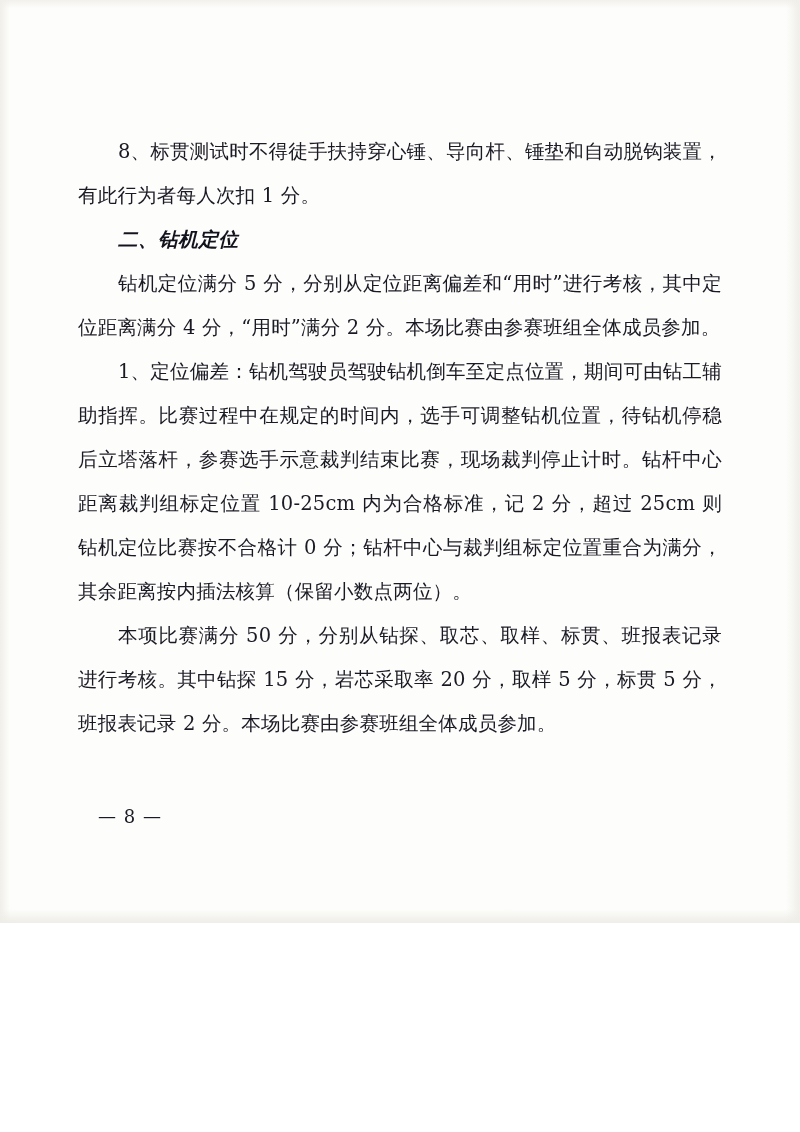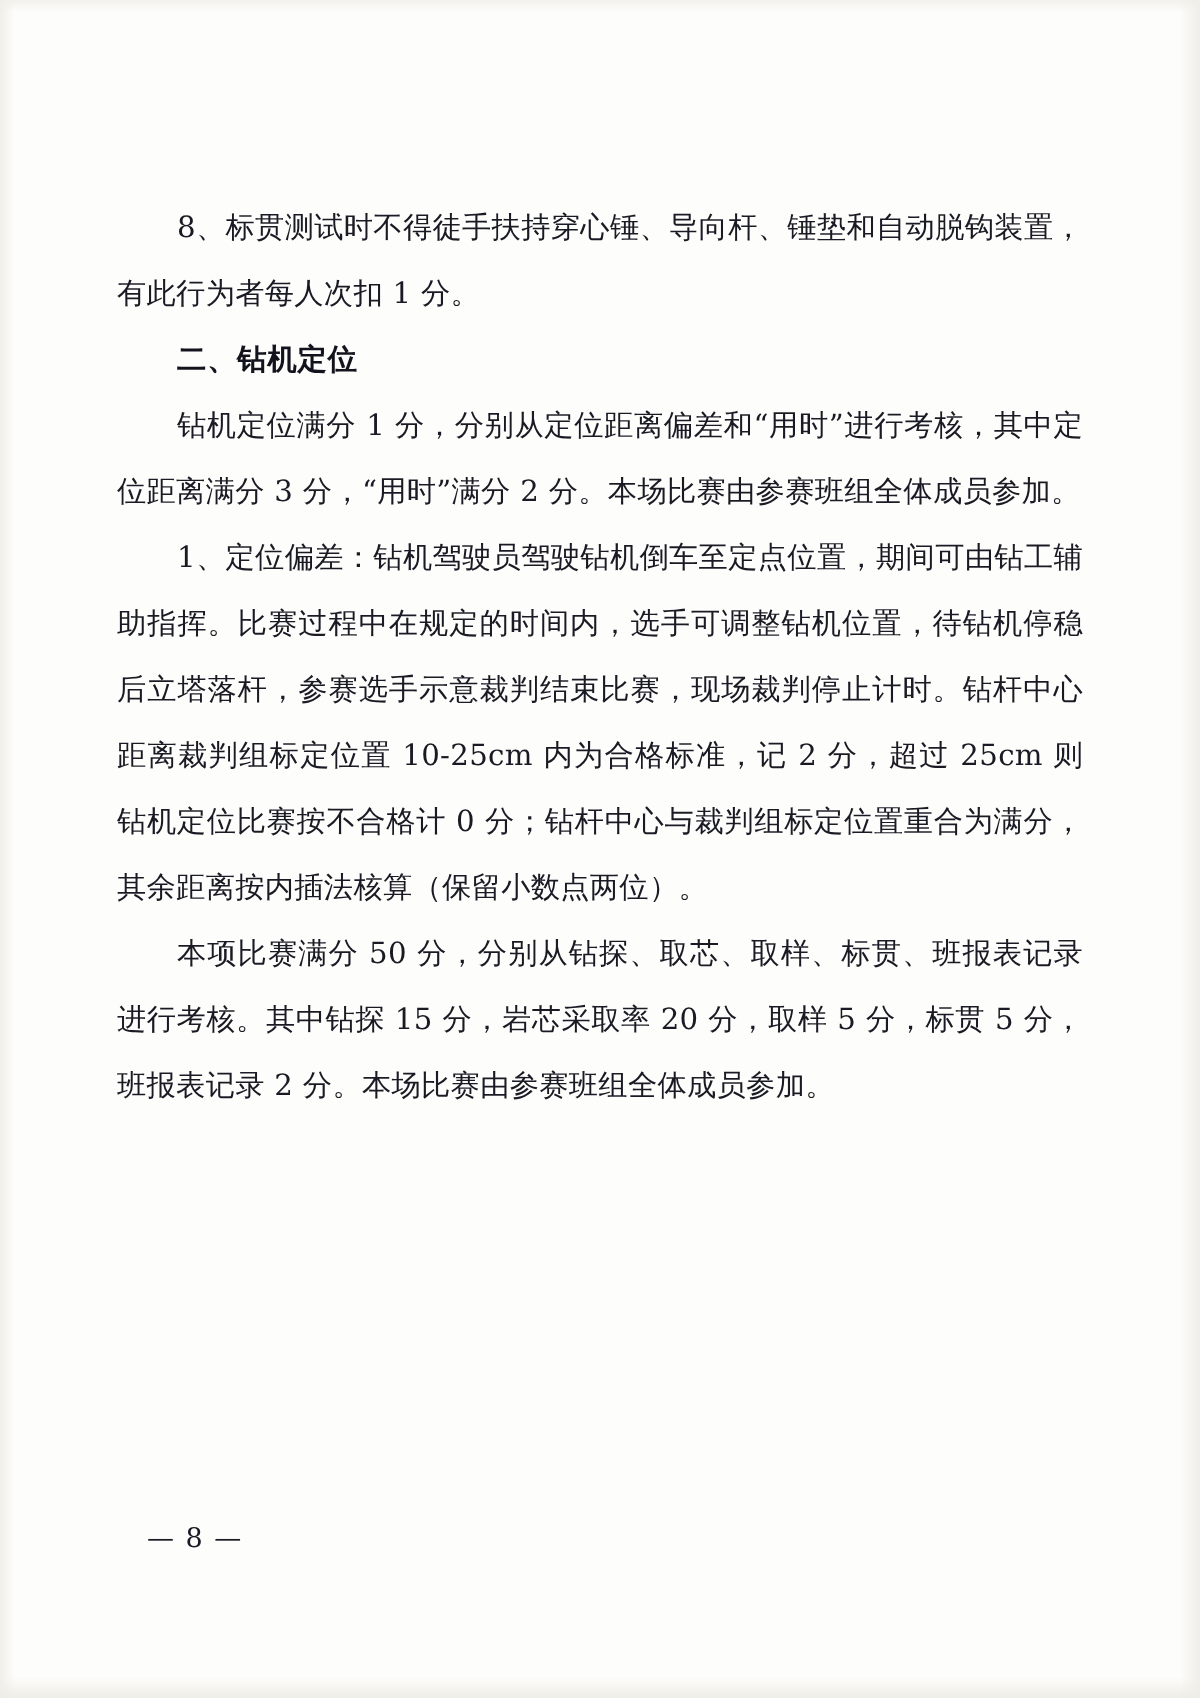--- a/index.html
+++ b/index.html
@@ -9,21 +9,21 @@
   body {
     width: 800px;
     height: 1132px;
     background: #ffffff;
     font-family: "DejaVu Serif", serif;
     overflow: hidden;
   }
   .page {
     position: relative;
     width: 800px;
-    height: 1132px;
+    height: 923px;
     background: #fdfdfb;
     box-sizing: border-box;
     padding: 130px 72px 0 78px;
   }
   .page-inner {
     position: relative;
     width: 644px;
   }
   .para {
     font-size: 19.5px;
@@ -40,20 +40,21 @@
   }
   .heading {
     font-size: 19.5px;
     line-height: 44px;
     color: #13131d;
     font-weight: bold;
     text-indent: 40px;
     margin: 0;
     letter-spacing: 0.6px;
     font-family: "DejaVu Serif", serif;
+    font-style: italic;
   }
   .footer {
     position: absolute;
     left: 78px;
     bottom: 96px;
     width: 644px;
     text-align: left;
     font-size: 18px;
     color: #1a1a24;
     font-family: "DejaVu Serif", serif;
@@ -97,21 +98,21 @@
 
 <div class="page">
   <div class="scan-edge-top"></div>
   <div class="scan-edge-left"></div>
   <div class="scan-edge-right"></div>
   <div class="scan-edge-bottom"></div>
 
   <div class="page-inner">
     <p class="para indent">8、标贯测试时不得徒手扶持穿心锤、导向杆、锤垫和自动脱钩装置，有此行为者每人次扣 1 分。</p>
     <p class="heading">二、钻机定位</p>
-    <p class="para indent">钻机定位满分 1 分，分别从定位距离偏差和“用时”进行考核，其中定位距离满分 3 分，“用时”满分 2 分。本场比赛由参赛班组全体成员参加。</p>
+    <p class="para indent">钻机定位满分 5 分，分别从定位距离偏差和“用时”进行考核，其中定位距离满分 4 分，“用时”满分 2 分。本场比赛由参赛班组全体成员参加。</p>
     <p class="para indent">1、定位偏差：钻机驾驶员驾驶钻机倒车至定点位置，期间可由钻工辅助指挥。比赛过程中在规定的时间内，选手可调整钻机位置，待钻机停稳后立塔落杆，参赛选手示意裁判结束比赛，现场裁判停止计时。钻杆中心距离裁判组标定位置 10-25cm 内为合格标准，记 2 分，超过 25cm 则钻机定位比赛按不合格计 0 分；钻杆中心与裁判组标定位置重合为满分，其余距离按内插法核算（保留小数点两位）。</p>
     <p class="para indent">本项比赛满分 50 分，分别从钻探、取芯、取样、标贯、班报表记录进行考核。其中钻探 15 分，岩芯采取率 20 分，取样 5 分，标贯 5 分，班报表记录 2 分。本场比赛由参赛班组全体成员参加。</p>
   </div>
 
   <div class="footer">
     <span class="pagenum">— 8 —</span>
   </div>
 </div>
 
 </body></html>

